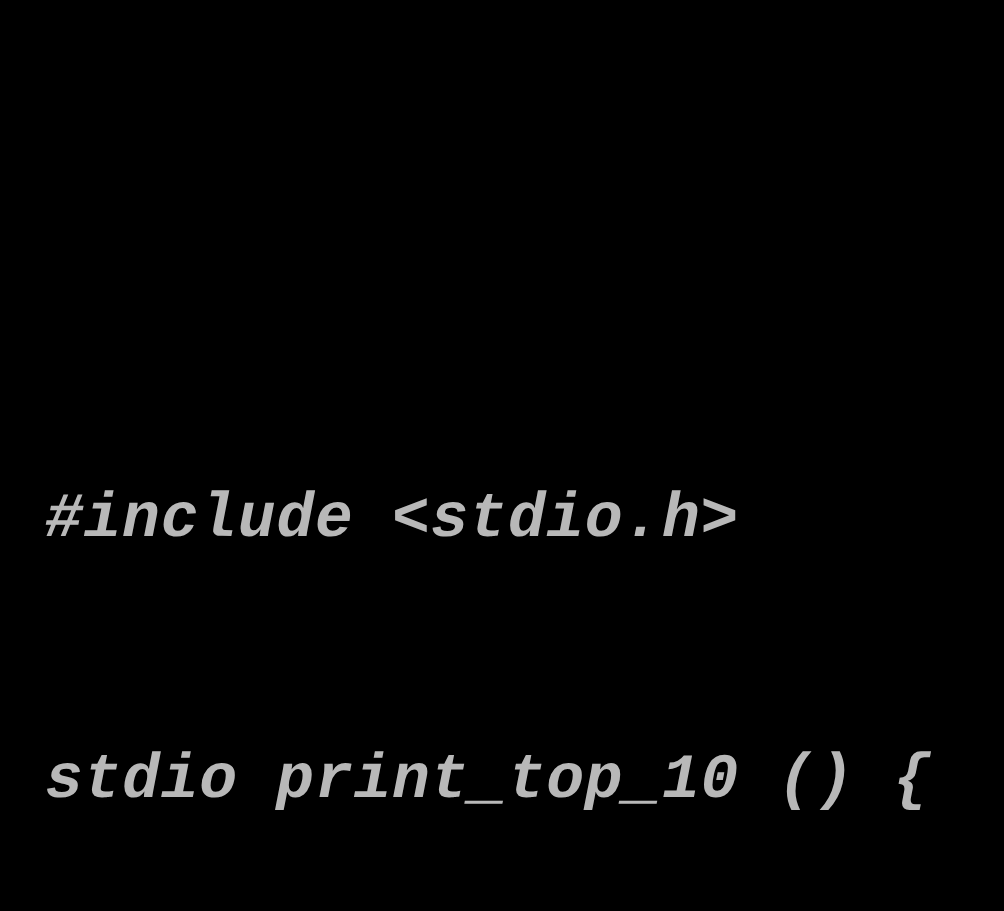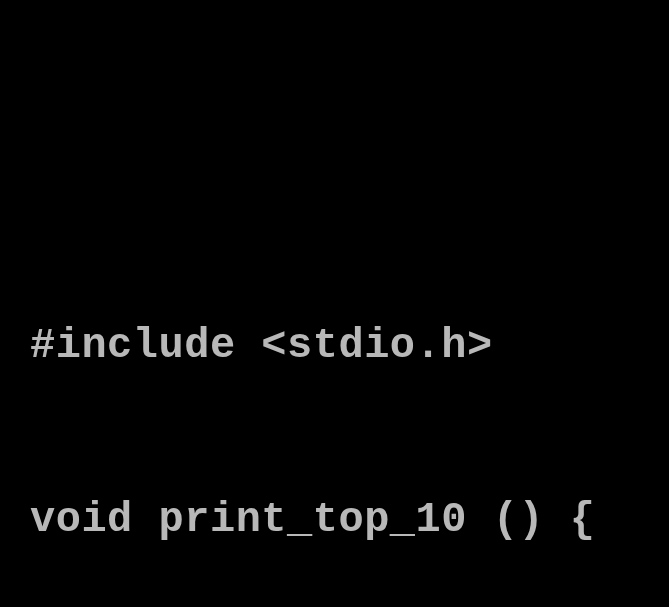--- a/index.html
+++ b/index.html
@@ -19,31 +19,32 @@
       line-height: 1.38;
       letter-spacing: 0.5px;
       white-space: pre;
       overflow: hidden;
     }
     .code-block {
       display: block;
     }
     .line {
       display: block;
+      font-style: italic;
     }
   </style>
 </head>
 <body>
 
 
 
 <div class="code-block">
 <span class="line">#include &lt;stdio.h&gt;</span>
 <span class="line"></span>
-<span class="line">void print_top_10 () {</span>
+<span class="line">stdio print_top_10 () {</span>
 
 
 <span class="line"></span>
 
 
 
 
 </div>
 
 

